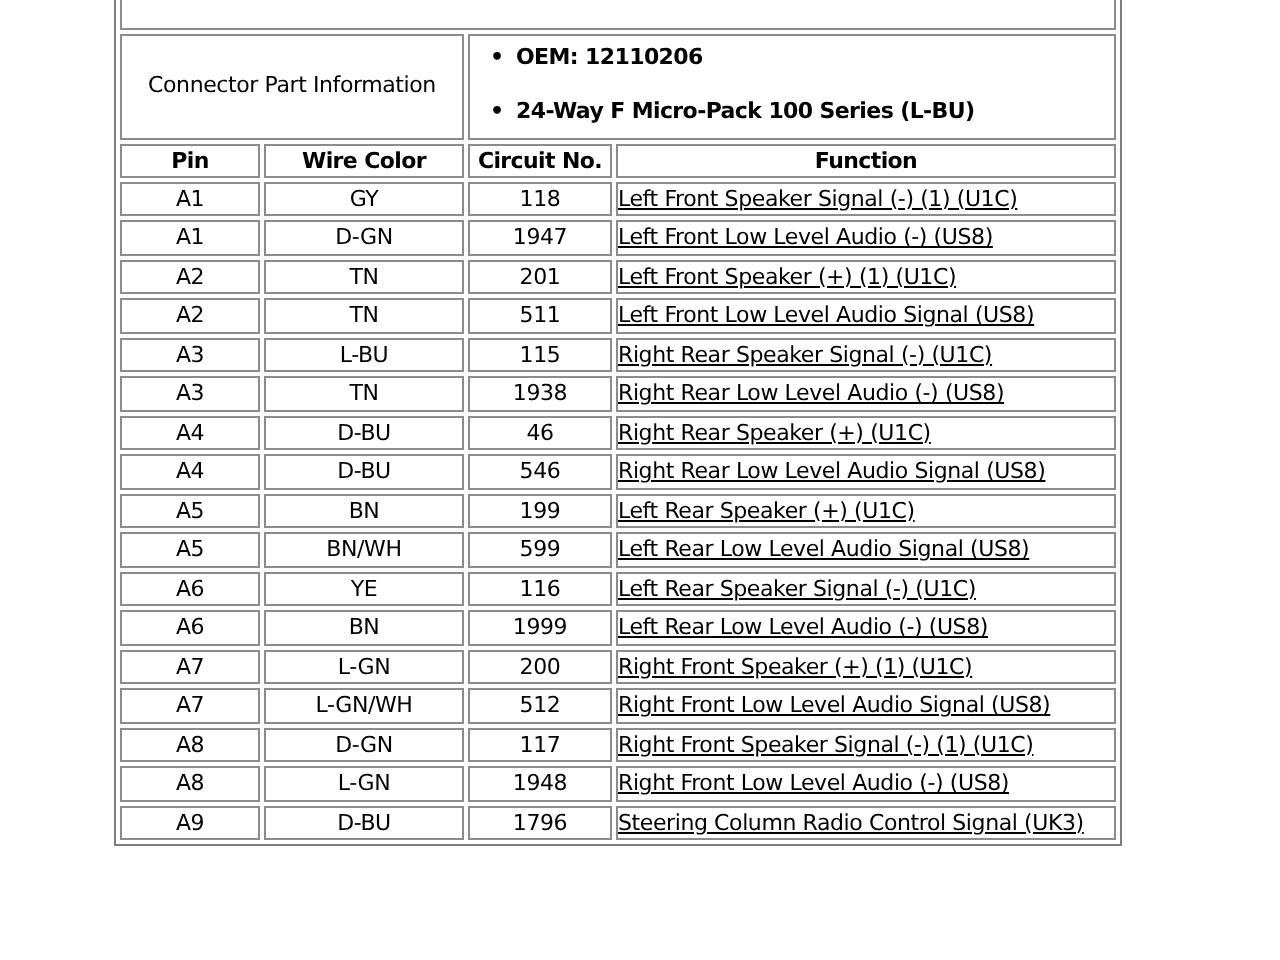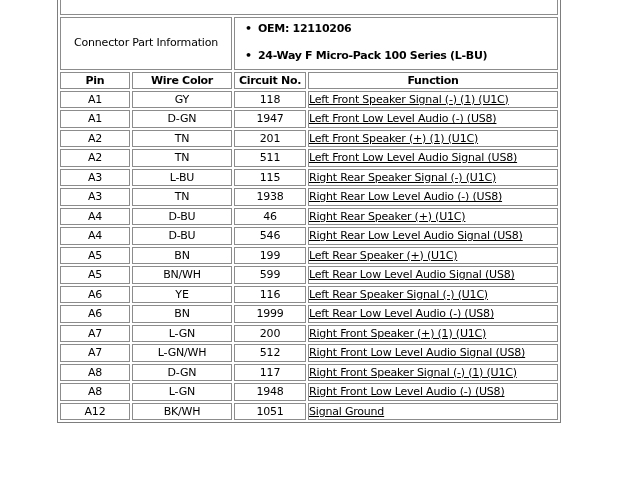--- a/index.html
+++ b/index.html
@@ -215,20 +215,20 @@
           <td class="c2">117</td>
           <td class="c3">Right Front Speaker Signal (-) (1) (U1C)</td>
         </tr>
         <tr>
           <td class="c0">A8</td>
           <td class="c1">L-GN</td>
           <td class="c2">1948</td>
           <td class="c3">Right Front Low Level Audio (-) (US8)</td>
         </tr>
         <tr>
-          <td class="c0">A12</td>
-          <td class="c1">BK/WH</td>
-          <td class="c2">1051</td>
-          <td class="c3">Signal Ground</td>
+          <td class="c0">A9</td>
+          <td class="c1">D-BU</td>
+          <td class="c2">1796</td>
+          <td class="c3">Steering Column Radio Control Signal (UK3)</td>
         </tr>
       </tbody>
   </table>
 </div>
 
 </body></html>

